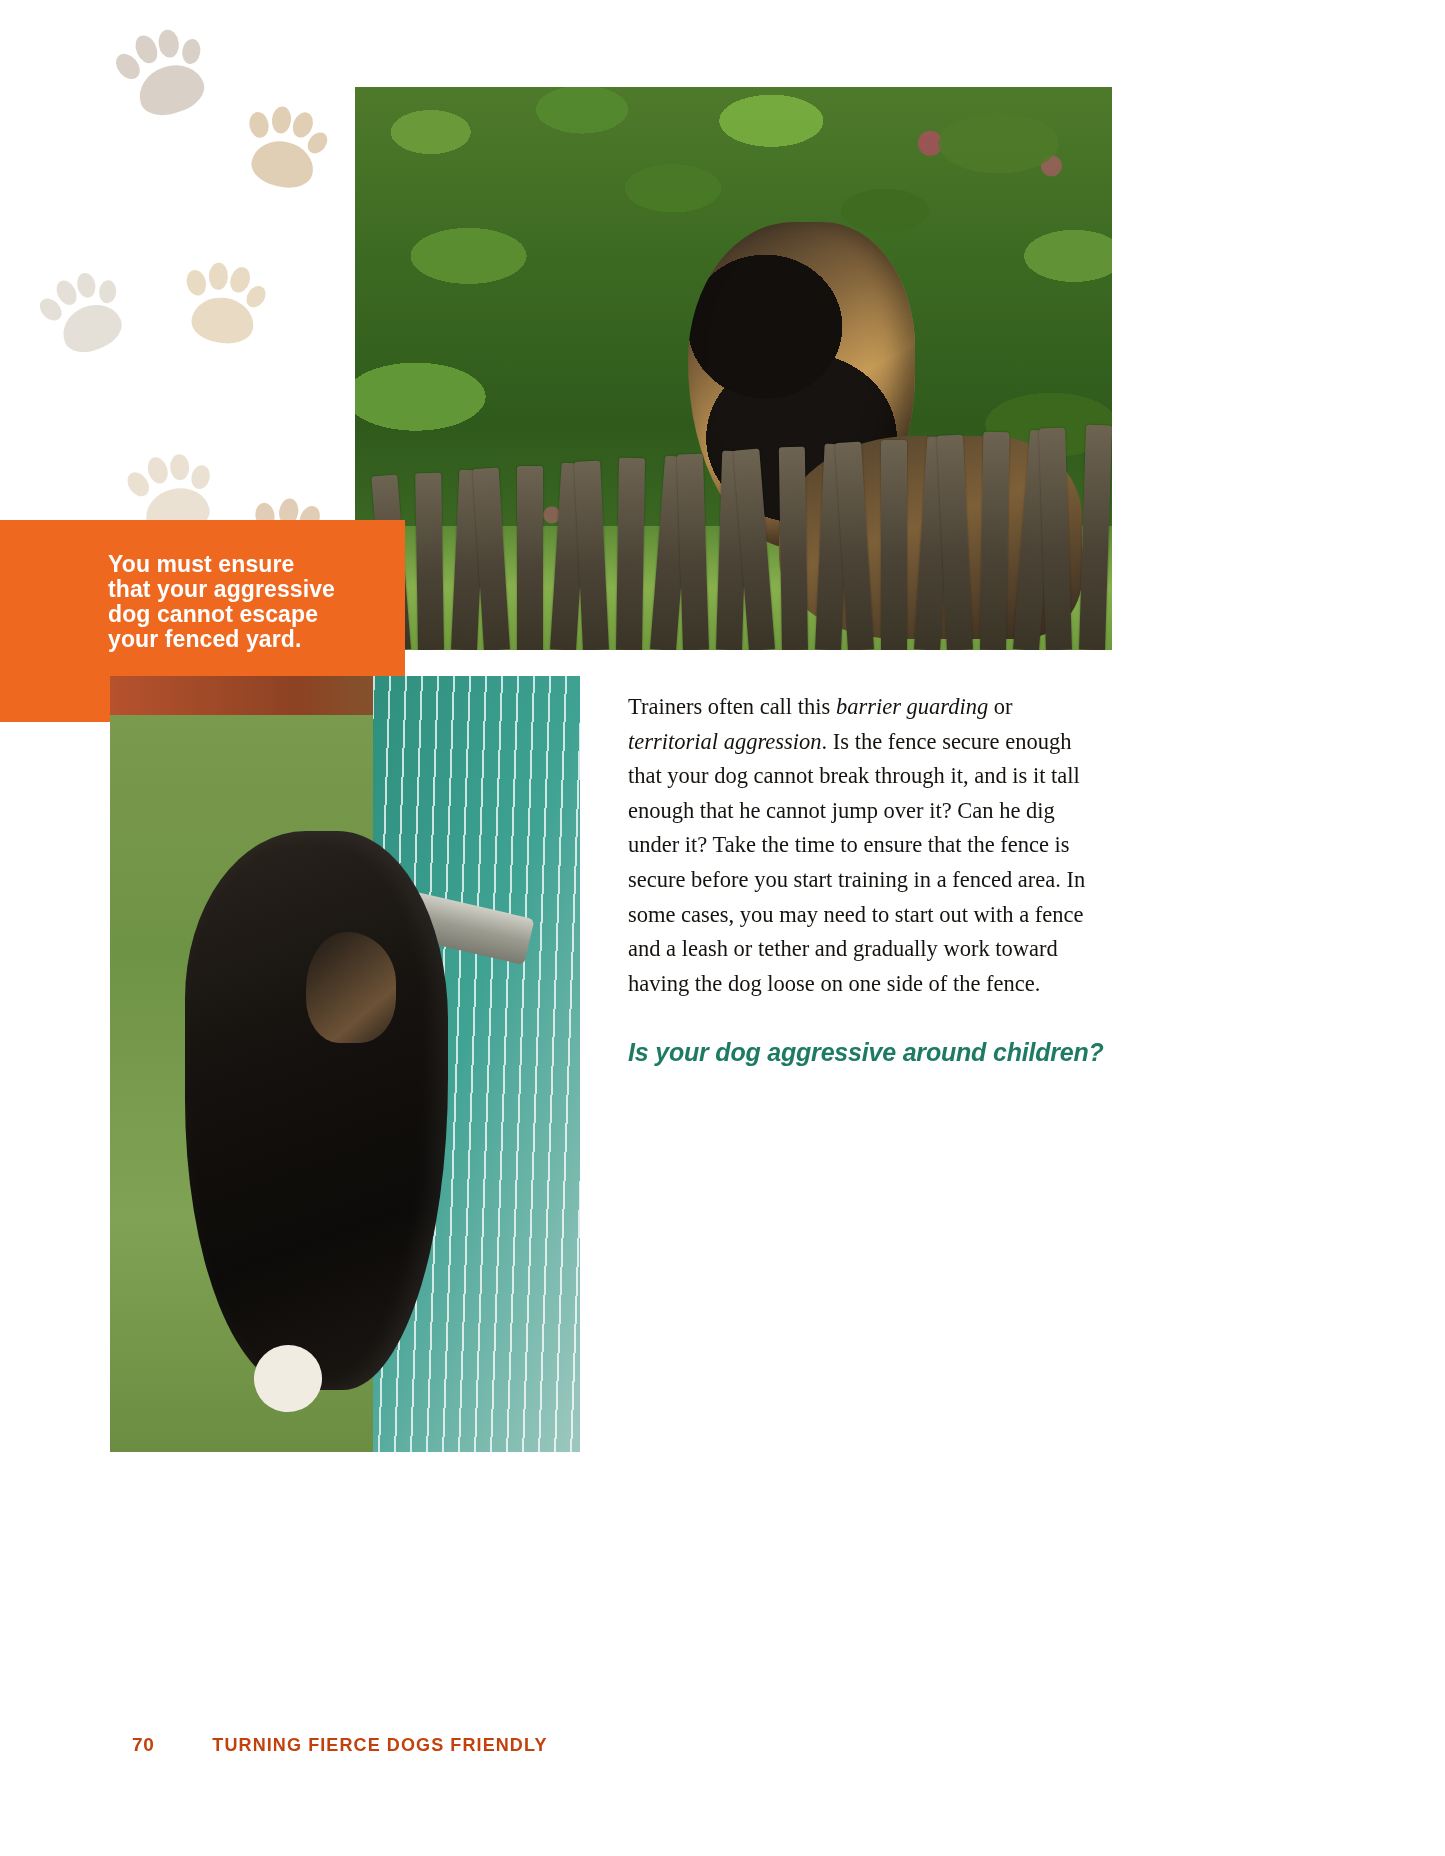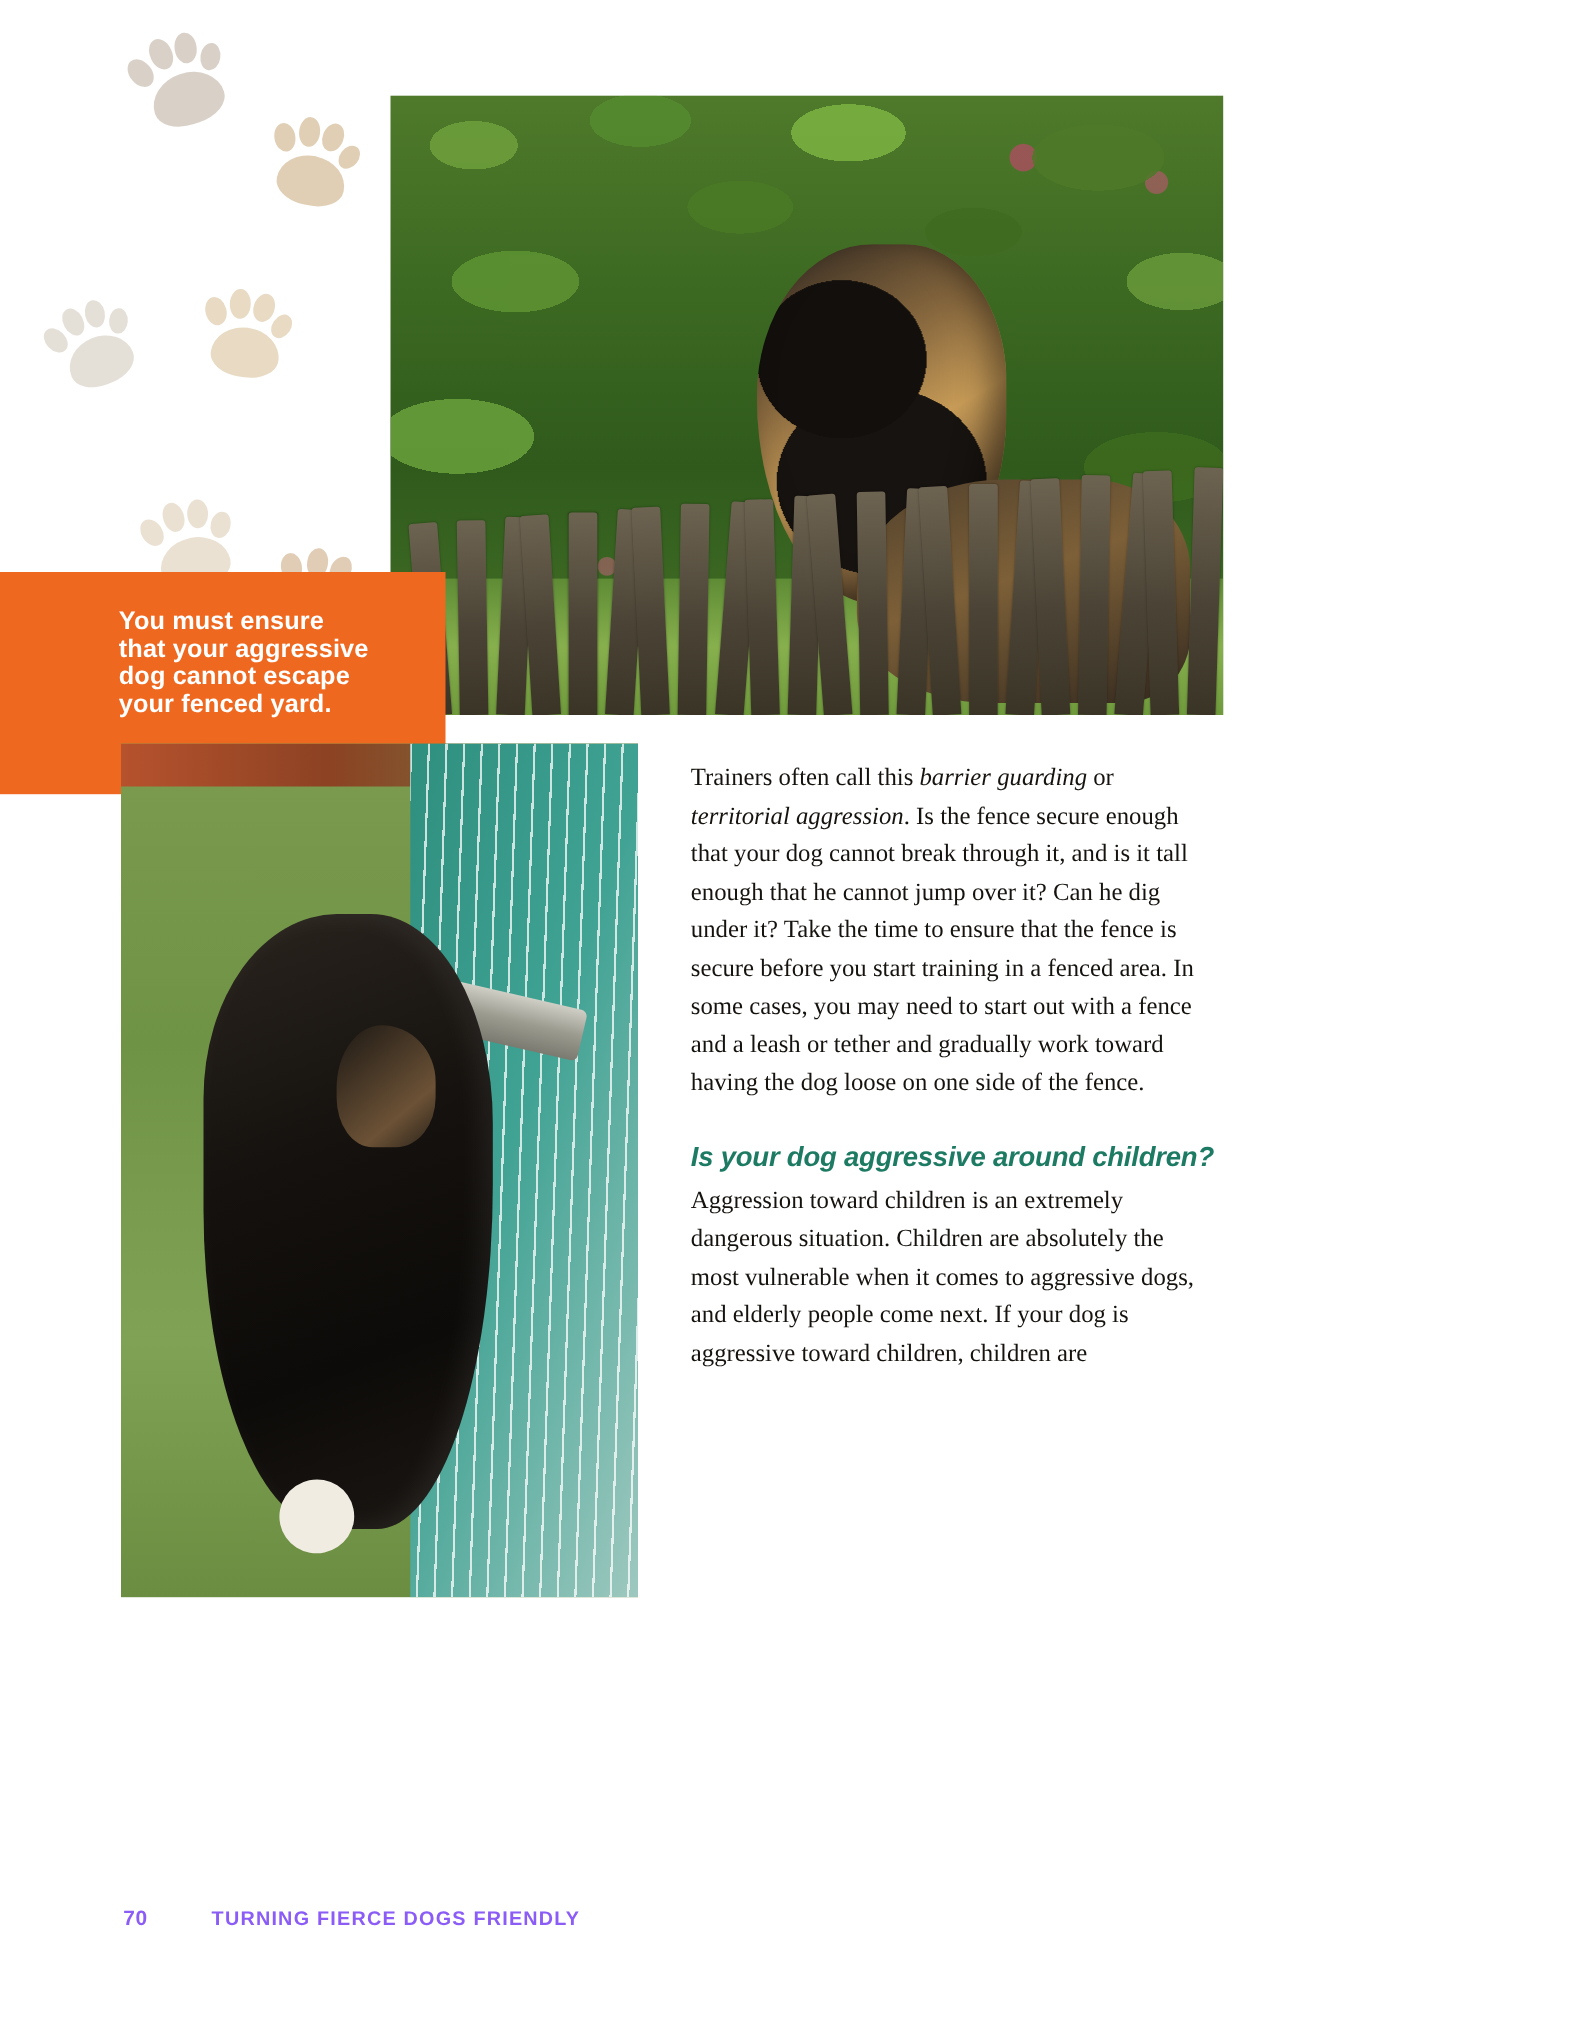--- a/index.html
+++ b/index.html
@@ -230,26 +230,26 @@
   .body-par em {
     font-style: italic;
   }
   .par-gap {
     height: 36px;
   }
 
   
   #footer {
     position: absolute;
-    left: 112px;
+    left: 132px;
     top: 1734px;
     display: flex;
     align-items: baseline;
     gap: 58px;
-    color: #8b5cf6;
+    color: #c2410c;
     font-family: "Liberation Sans", sans-serif;
     font-weight: bold;
     font-size: 19px;
     letter-spacing: .6px;
   }
   #footer-title {
     letter-spacing: 1.1px;
     font-size: 18px;
   }
 </style>
@@ -345,19 +345,18 @@
   </div>
 </div>
 
 <div id="text-column">
 
   <p class="body-par" id="par-0"><span>Trainers often call this </span><em>barrier guarding</em><span> or </span><em>territorial aggression</em><span>. Is the fence secure enough that your dog cannot break through it, and is it tall enough that he cannot jump over it? Can he dig under it? Take the time to ensure that the fence is secure before you start training in a fenced area. In some cases, you may need to start out with a fence and a leash or tether and gradually work toward having the dog loose on one side of the fence.</span></p>
 
   <div class="par-gap"></div>
 
   <h2 class="heading">Is your dog aggressive around children?</h2>
-  <p class="body-par" id="par-1"><span>Aggression toward children is an extremely dangerous situation. Children are absolutely the most vulnerable when it comes to aggressive dogs, and elderly people come next. If your dog is aggressive toward children, children are</span></p>
 </div>
 
 <div id="footer">
   <span>70</span>
   <span id="footer-title">TURNING FIERCE DOGS FRIENDLY</span>
 </div>
 
 </body></html>

